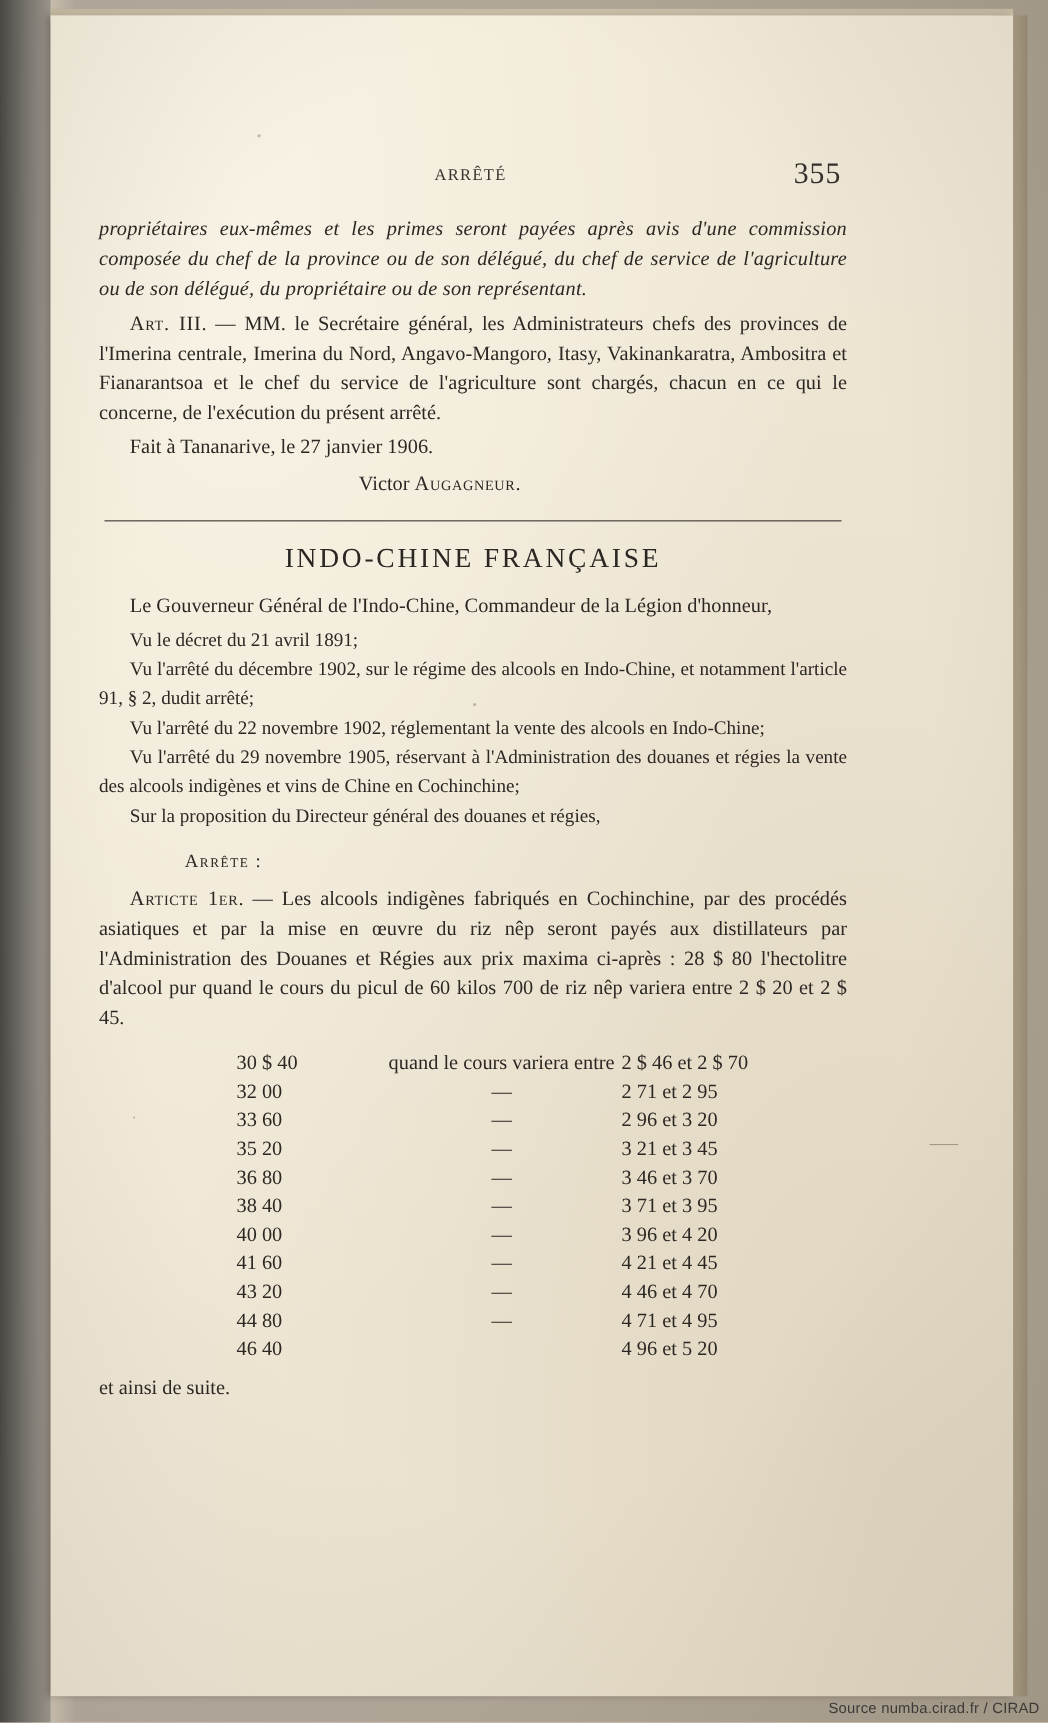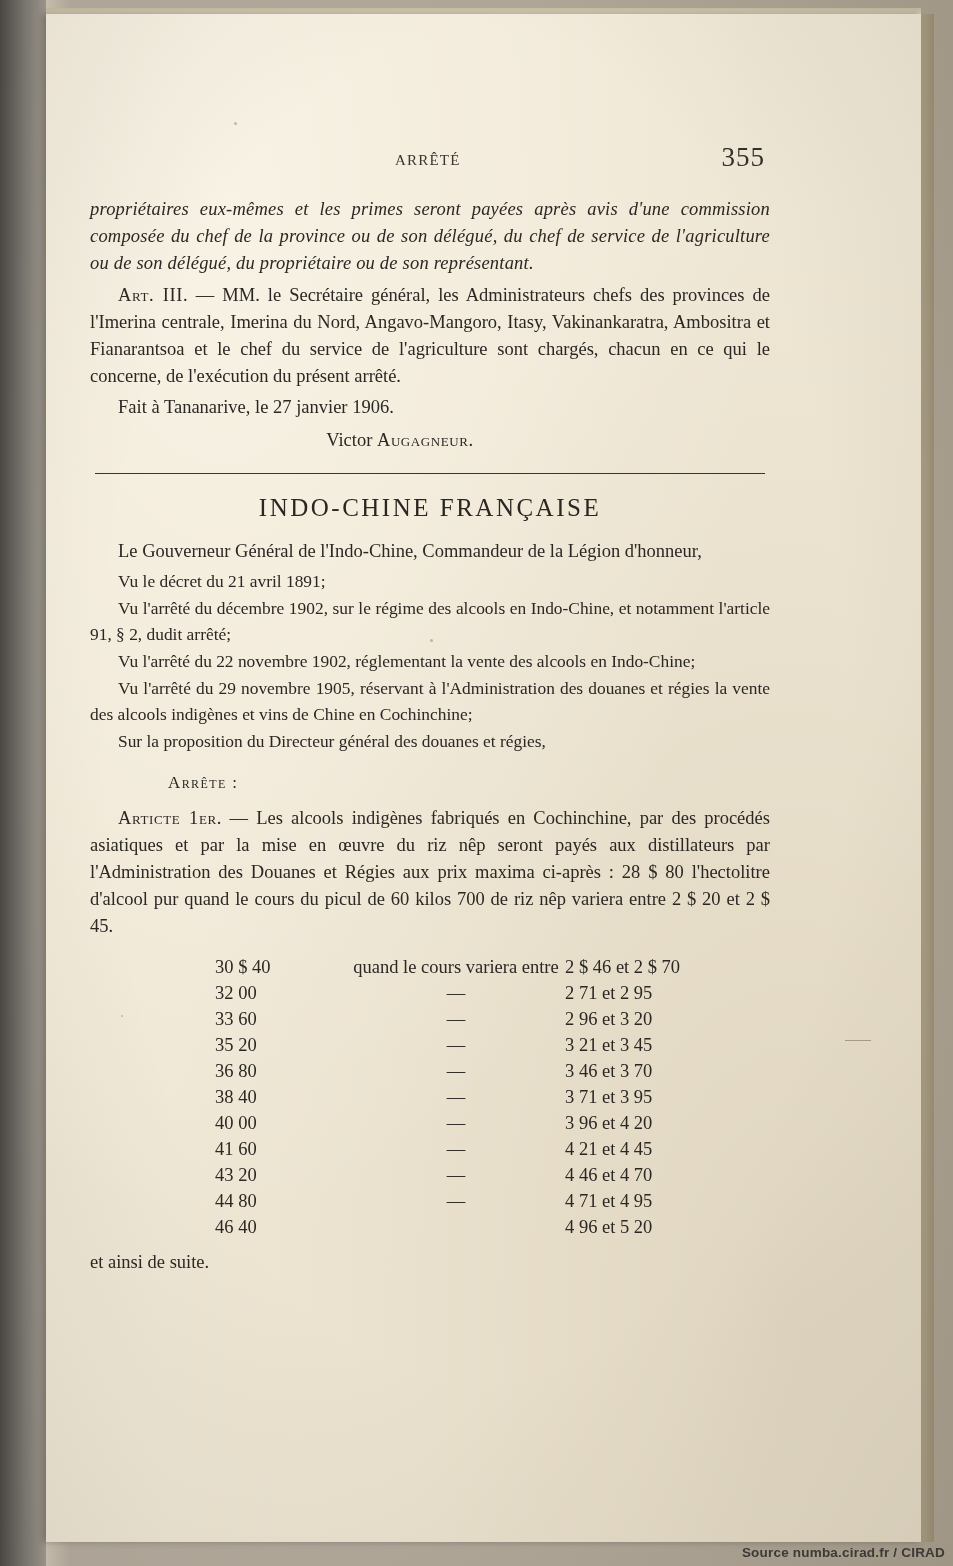--- a/index.html
+++ b/index.html
@@ -178,21 +178,20 @@
 
   
   #credit {
     position: absolute;
     right: 8px;
     bottom: 6px;
     font-family: "Liberation Sans", sans-serif;
     font-size: 13.5px;
     color: #3c3a37;
     letter-spacing: 0.2px;
-    font-weight: bold;
   }
 </style>
 </head>
 <body>
 
 <div id="scan">
   <div id="dark-left"></div>
   <div id="page-edge-top"></div>
   <div id="page-edge-right"></div>
   <div id="page"></div>

